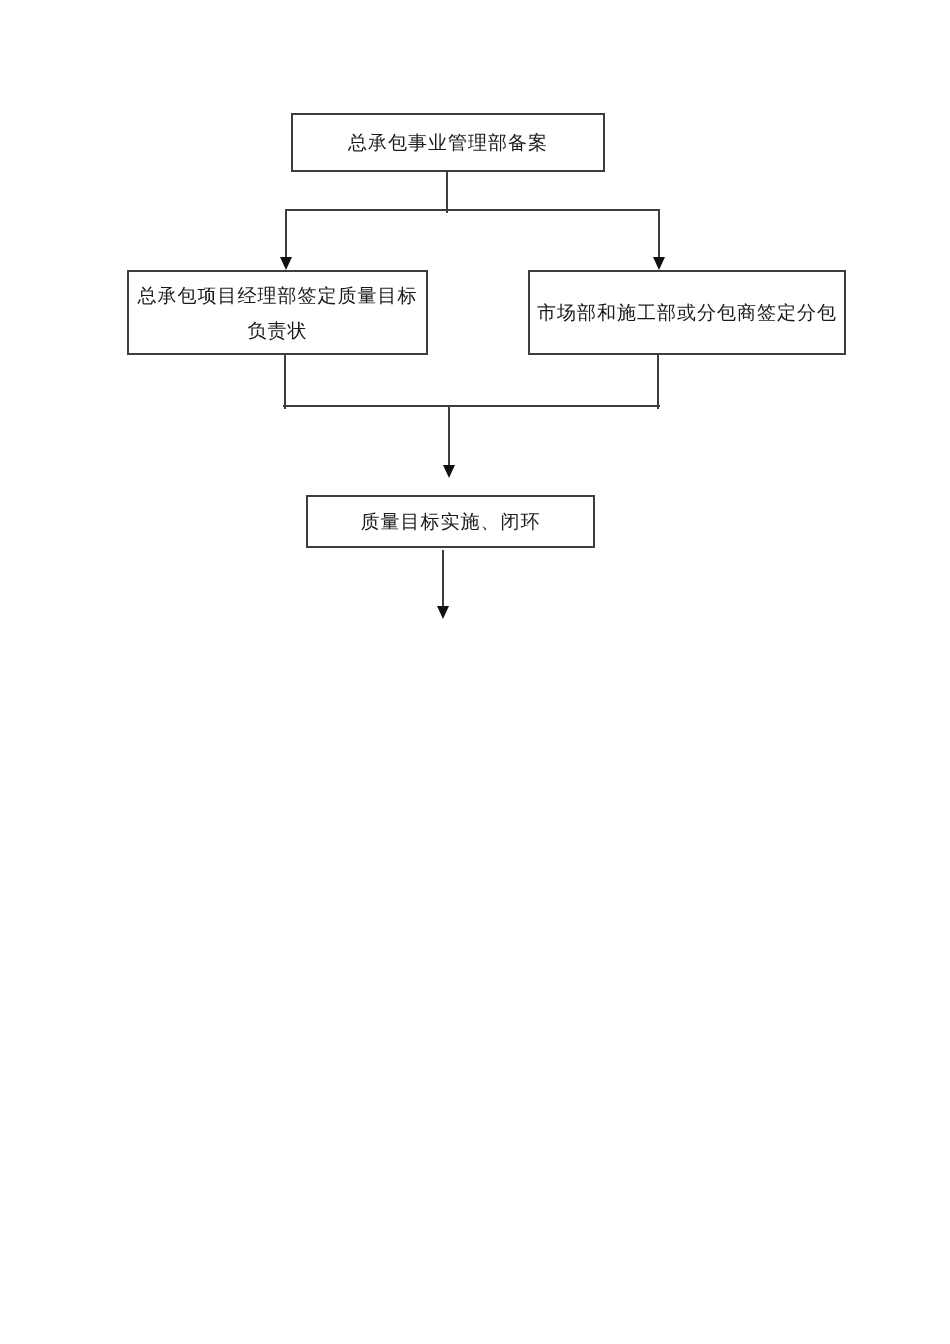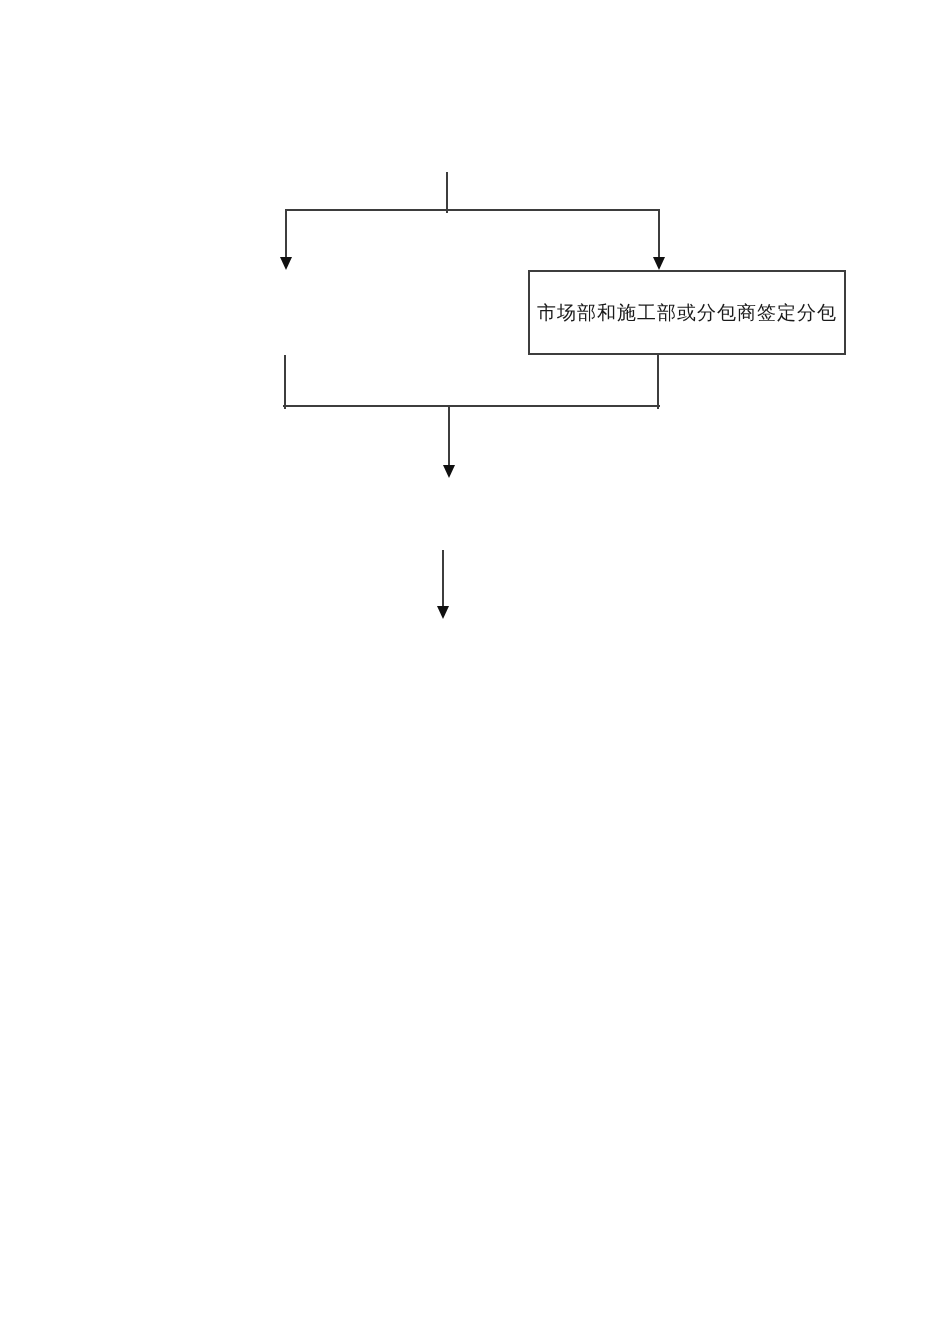--- a/index.html
+++ b/index.html
@@ -60,39 +60,49 @@
   .c-v6 { left: 448px; top: 405px; height: 61px; }
   .c-a6 { left: 443px; top: 465px; }
   .c-v7 { left: 442px; top: 550px; height: 57px; }
   .c-a7 { left: 437px; top: 606px; }
 </style>
 </head>
 <body>
 
 <div class="page">
 
+  <div class="node node-top">
+    <span class="node-line">总承包事业管理部备案</span>
+  </div>
 
   <div class="vline c-v1"></div>
   <div class="hline c-h1"></div>
 
   <div class="vline c-v2"></div>
   <div class="arrow-down c-a2"></div>
 
   <div class="vline c-v3"></div>
   <div class="arrow-down c-a3"></div>
 
+  <div class="node node-left">
+    <span class="node-line">总承包项目经理部签定质量目标</span>
+    <span class="node-line">负责状</span>
+  </div>
 
   <div class="node node-right">
     <span class="node-line">市场部和施工部或分包商签定分包</span>
   </div>
 
   <div class="vline c-v4"></div>
   <div class="vline c-v5"></div>
   <div class="hline c-h2"></div>
   <div class="vline c-v6"></div>
   <div class="arrow-down c-a6"></div>
 
+  <div class="node node-middle">
+    <span class="node-line">质量目标实施、闭环</span>
+  </div>
 
   <div class="vline c-v7"></div>
   <div class="arrow-down c-a7"></div>
 
 
 </div>
 
 </body></html>

